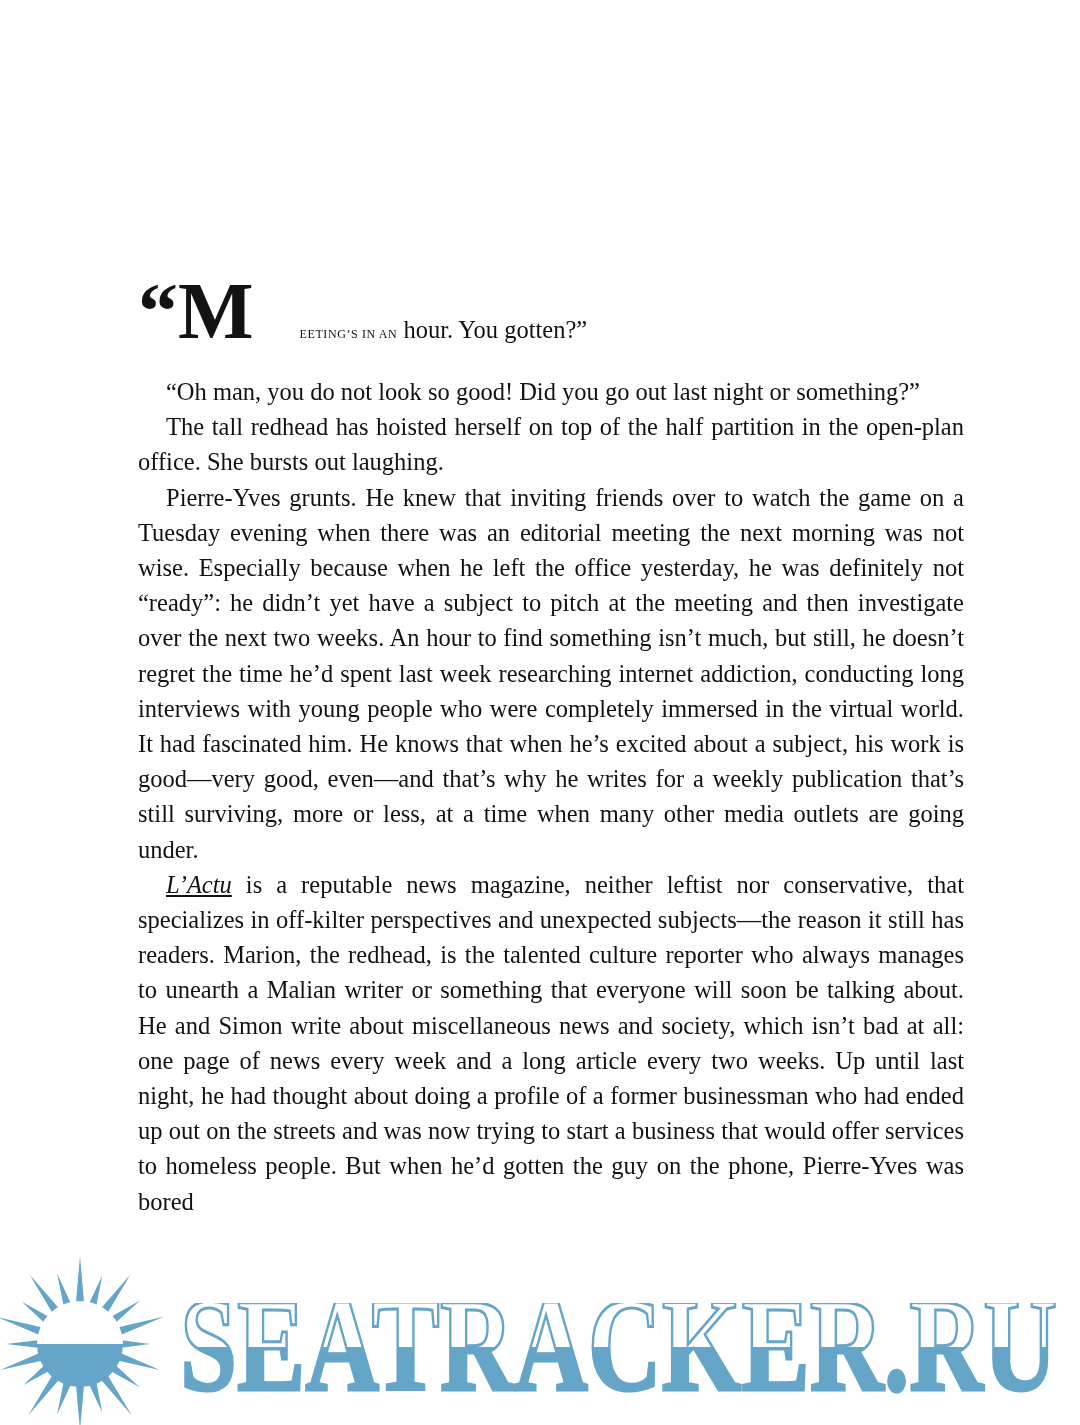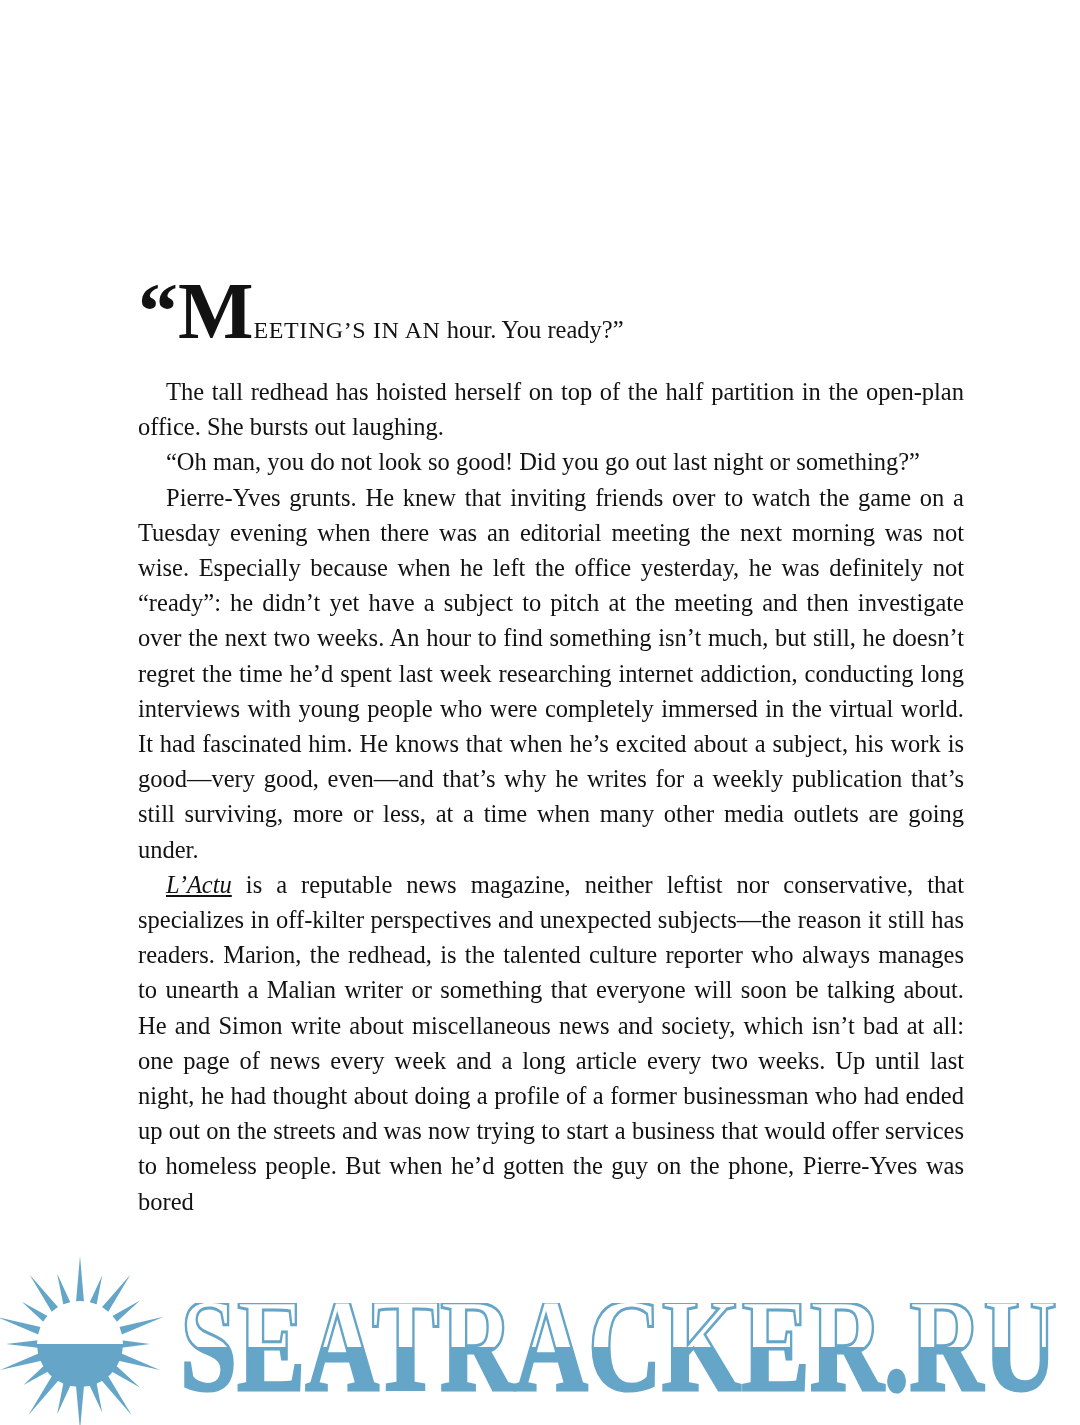--- a/index.html
+++ b/index.html
@@ -26,21 +26,21 @@
     height: 80px;
     overflow: visible;
     text-align: left;
     white-space: nowrap;
   }
   .dq, .dcl {
     font-size: 80px;
     font-weight: 700;
     letter-spacing: 0;
   }
-  .sc { font-size: 24px; letter-spacing: 0.6px; }
+  .sc { font-size: 12px; letter-spacing: 0.6px; margin-left: 46px; }
   .para { margin: 0; text-indent: 28px; }
   .it { font-style: italic; text-decoration: underline; }
 
   
   .wm-top, .wm-bottom {
     position: absolute;
     left: 180px;
     width: 897px;
     overflow: hidden;
     pointer-events: none;
@@ -78,24 +78,24 @@
     height: 184px;
     pointer-events: none;
   }
 </style>
 </head>
 <body>
 
 <div class="page">
 
   <div class="content">
-    <p class="p-first"><span class="dropcap"><span class="dq">“</span><span class="dcl">M</span></span><span class="sc">EETING’S IN AN</span><span class="rest"> hour. You ready?”</span></p>
+    <p class="p-first"><span class="dropcap"><span class="dq">“</span><span class="dcl">M</span></span><span class="sc">EETING’S IN AN</span><span class="rest"> hour. You gotten?”</span></p>
 
+    <p class="para">“Oh man, you do not look so good! Did you go out last night or something?”</p>
     <p class="para">The tall redhead has hoisted herself on top of the half partition in the open-plan office. She bursts out laughing.</p>
-    <p class="para">“Oh man, you do not look so good! Did you go out last night or something?”</p>
     <p class="para">Pierre-Yves grunts. He knew that inviting friends over to watch the game on a Tuesday evening when there was an editorial meeting the next morning was not wise. Especially because when he left the office yesterday, he was definitely not “ready”: he didn’t yet have a subject to pitch at the meeting and then investigate over the next two weeks. An hour to find something isn’t much, but still, he doesn’t regret the time he’d spent last week researching internet addiction, conducting long interviews with young people who were completely immersed in the virtual world. It had fascinated him. He knows that when he’s excited about a subject, his work is good—very good, even—and that’s why he writes for a weekly publication that’s still surviving, more or less, at a time when many other media outlets are going under.</p>
     <p class="para"><span class="it">L’Actu</span><span> is a reputable news magazine, neither leftist nor conservative, that specializes in off-kilter perspectives and unexpected subjects—the reason it still has readers. Marion, the redhead, is the talented culture reporter who always manages to unearth a Malian writer or something that everyone will soon be talking about. He and Simon write about miscellaneous news and society, which isn’t bad at all: one page of news every week and a long article every two weeks. Up until last night, he had thought about doing a profile of a former businessman who had ended up out on the streets and was now trying to start a business that would offer services to homeless people. But when he’d gotten the guy on the phone, Pierre-Yves was bored</span></p>
   </div>
 
   <div>
     <svg id="sun-svg" class="sun" viewBox="0 0 184 184">
         <path d="M83.3 56.3L88.0 2.0L92.7 56.3ZM93.9 56.5L110.2 21.5L102.9 59.4ZM104.0 60.0L138.5 20.4L111.6 65.5ZM112.5 66.4L147.9 46.5L118.0 74.0ZM118.6 75.1L171.7 62.8L121.5 84.1ZM121.7 85.3L158.0 90.0L121.7 94.7ZM121.5 95.9L167.9 116.0L118.6 104.9ZM118.0 106.0L147.9 133.5L112.5 113.6ZM111.6 114.5L139.7 161.2L104.0 120.0ZM102.9 120.6L110.2 158.5L93.9 123.5ZM92.7 123.7L88.0 176.0L83.3 123.7ZM82.1 123.5L65.1 160.4L73.1 120.6ZM72.0 120.0L36.3 161.2L64.4 114.5ZM63.5 113.6L31.4 131.1L58.0 106.0ZM57.4 104.9L8.1 116.0L54.5 95.9ZM54.3 94.7L14.0 90.0L54.3 85.3ZM54.5 84.1L4.3 62.8L57.4 75.1ZM58.0 74.0L29.8 47.7L63.5 66.4ZM64.4 65.5L37.5 20.4L72.0 60.0ZM73.1 59.4L65.1 19.6L82.1 56.5Z" fill="#64a5c8"></path>
         <path d="M45 90 A43 43 0 0 1 131 90 Z" fill="#ffffff"></path>
         <path d="M45 90 A43 43 0 0 0 131 90 Z" fill="#64a5c8"></path>
       </svg>

